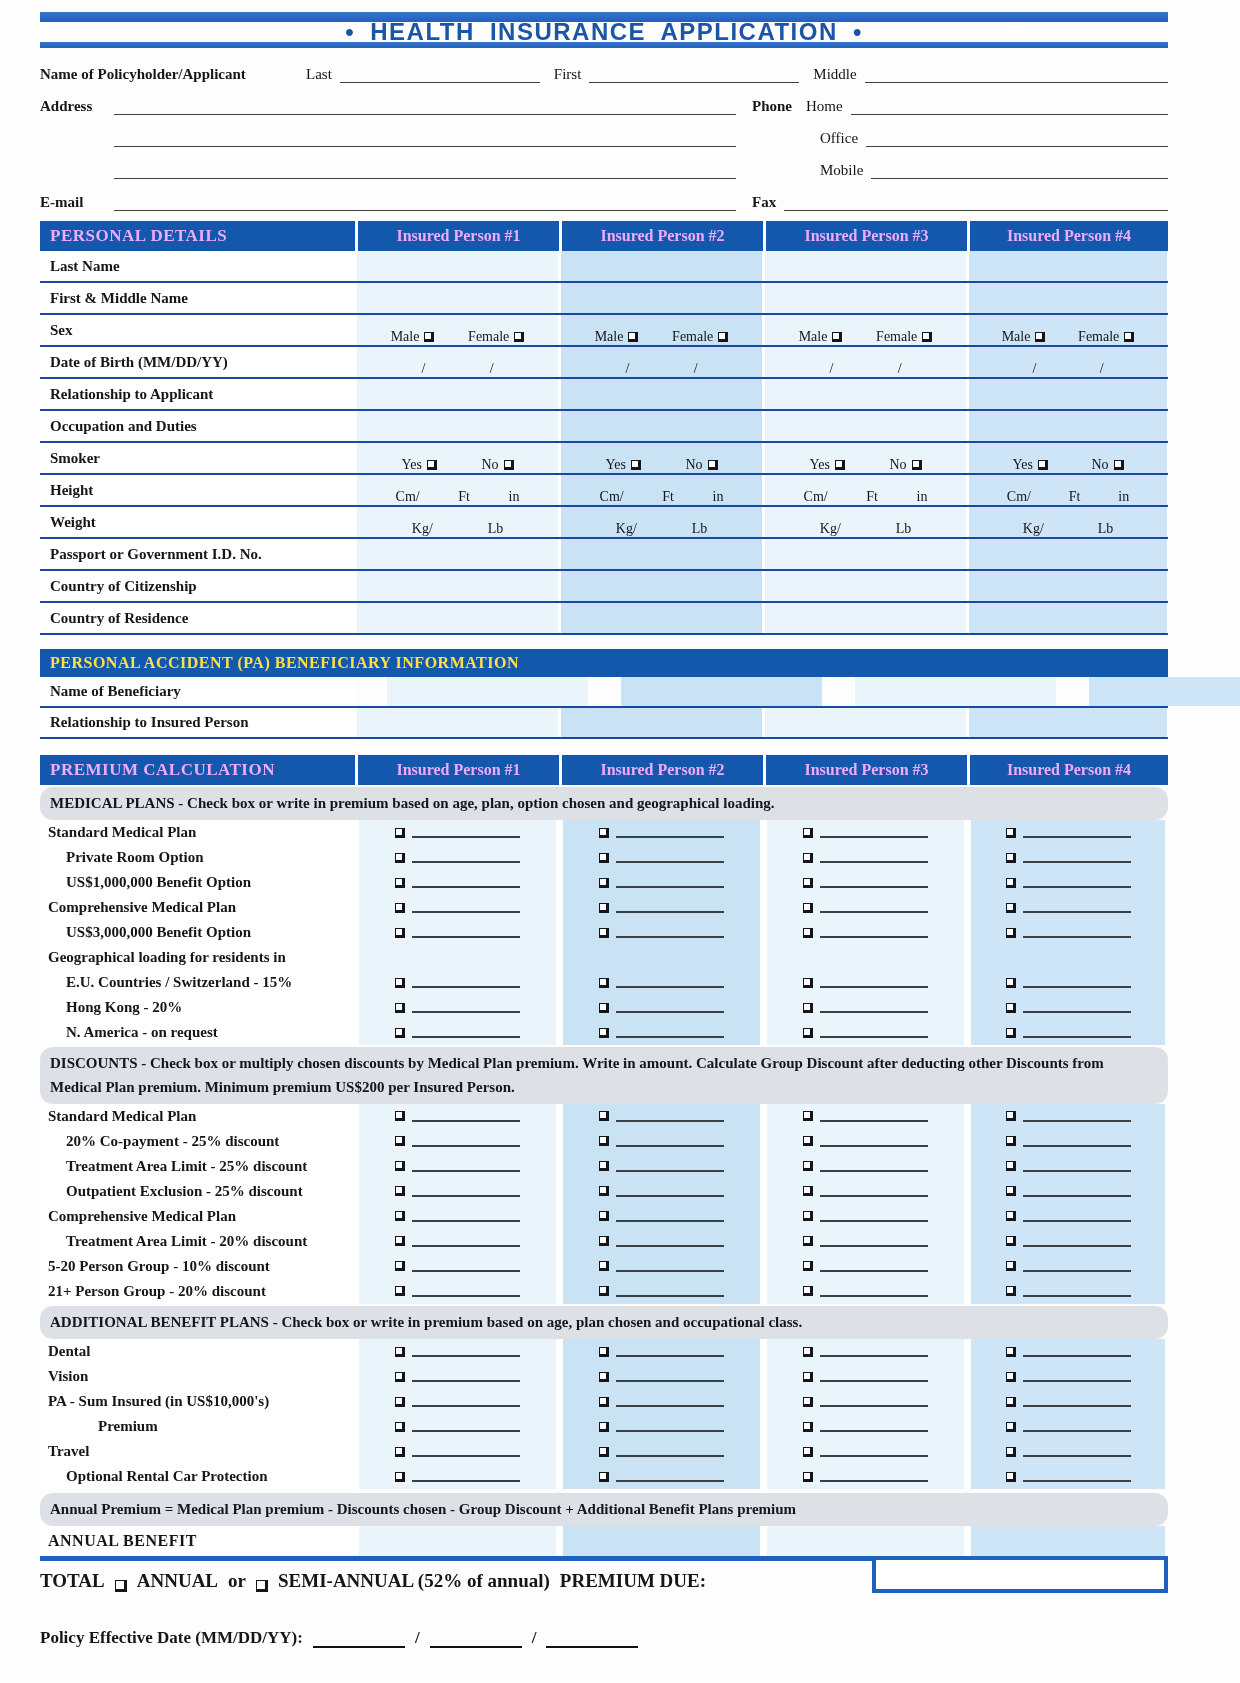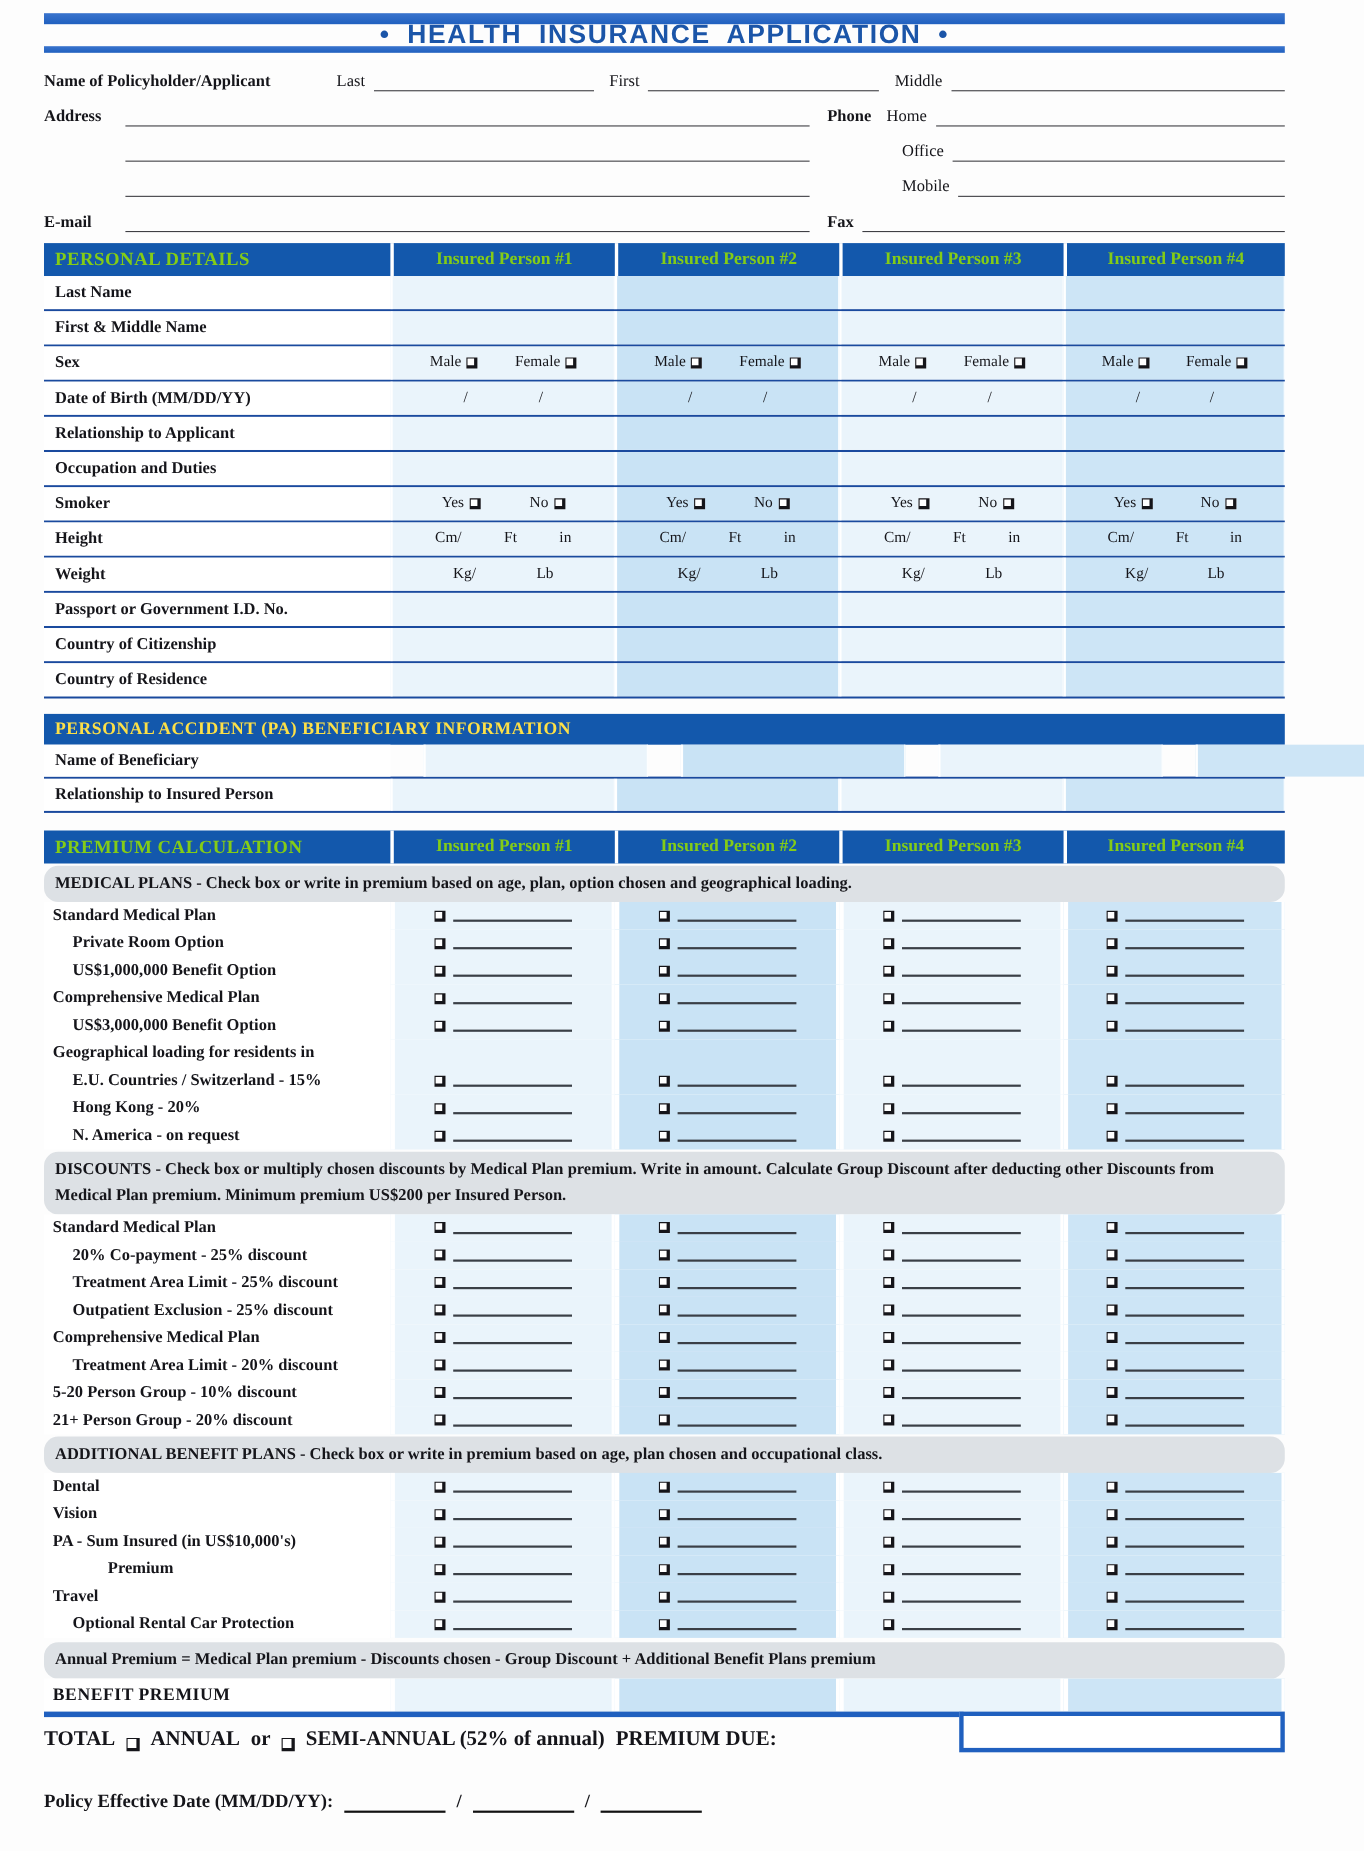--- a/index.html
+++ b/index.html
@@ -22,26 +22,26 @@
   
   .fields{margin-top:12px;margin-bottom:10px;font-size:15px;}
   .frow{display:flex;align-items:flex-end;margin-top:9px;height:23px;}
   .flabel{font-weight:bold;white-space:nowrap;}
   .fsub{white-space:nowrap;margin-left:14px;}
   .fline{flex:1 1 auto;border-bottom:1.5px solid #3f3f44;margin-left:8px;height:16px;}
   .fline.fixed{flex:0 0 auto;}
   
   .grid{display:grid;grid-template-columns:315px 204px 204px 204px 201px;}
   .thead{height:30px;}
-  .thead .tcell{background:var(--header-blue);color:#84cc16;font-weight:bold;font-size:16px;display:flex;align-items:center;}
+  .thead .tcell{background:var(--header-blue);color:#f0abfc;font-weight:bold;font-size:16px;display:flex;align-items:center;}
   .thead .tcell.first{padding-left:10px;font-size:17px;letter-spacing:.5px;}
   .thead .tcell.person{justify-content:center;border-left:3px solid #fff;}
   .pd-row{display:grid;grid-template-columns:315px 204px 204px 204px 201px;height:32px;border-bottom:2.5px solid var(--sep-navy);}
   .pd-row .lab{display:flex;align-items:center;padding-left:10px;font-weight:bold;font-size:15px;background:#fff;white-space:nowrap;}
-  .cell{display:flex;align-items:center;justify-content:center;font-size:14px;border-left:2px solid #fff;border-right:1px solid #fff;}
+  .cell{display:flex;align-items:flex-end;justify-content:center;font-size:14px;border-left:2px solid #fff;border-right:1px solid #fff;}
   .c1,.c3{background:var(--col-pale);}
   .c2{background:var(--col-blue);}
   .c4{background:#cde5f6;}
   .opt{display:flex;align-items:center;gap:5px;white-space:nowrap;}
   .spread{width:100%;display:flex;justify-content:space-evenly;align-items:center;}
   .cbx{display:inline-block;width:10px;height:10px;background:#fff;border:1.5px solid var(--ink);border-right-width:3px;border-bottom-width:3px;}
   .cbx.big{width:12px;height:12px;}
   
   .secband{height:28px;background:var(--header-blue);color:#fde047;font-weight:bold;font-size:16px;display:flex;align-items:center;padding-left:10px;letter-spacing:.5px;margin-top:14px;}
   
@@ -810,21 +810,21 @@
         </div>
         <div class="pcell c4">
           <span class="cbx"></span>
           <span class="wline"></span>
         </div>
       </div>
     </div>
 
   <div class="grayband" style="margin-top:4px">Annual  Premium = Medical Plan premium - Discounts chosen - Group Discount + Additional Benefit Plans premium</div>
   <div class="pr-row annual-row" id="annual-row">
-    <div class="lab ind0">BENEFIT  PREMIUM</div>
+    <div class="lab ind0">ANNUAL  BENEFIT</div>
   <div class="pcell c1"></div>
       <div class="pcell c2"></div>
       <div class="pcell c3"></div>
       <div class="pcell c4"></div>
     </div>
 
   <div class="total-section">
     <div class="total-rule"></div>
     <div class="total-box"></div>
     <div class="total-text">

